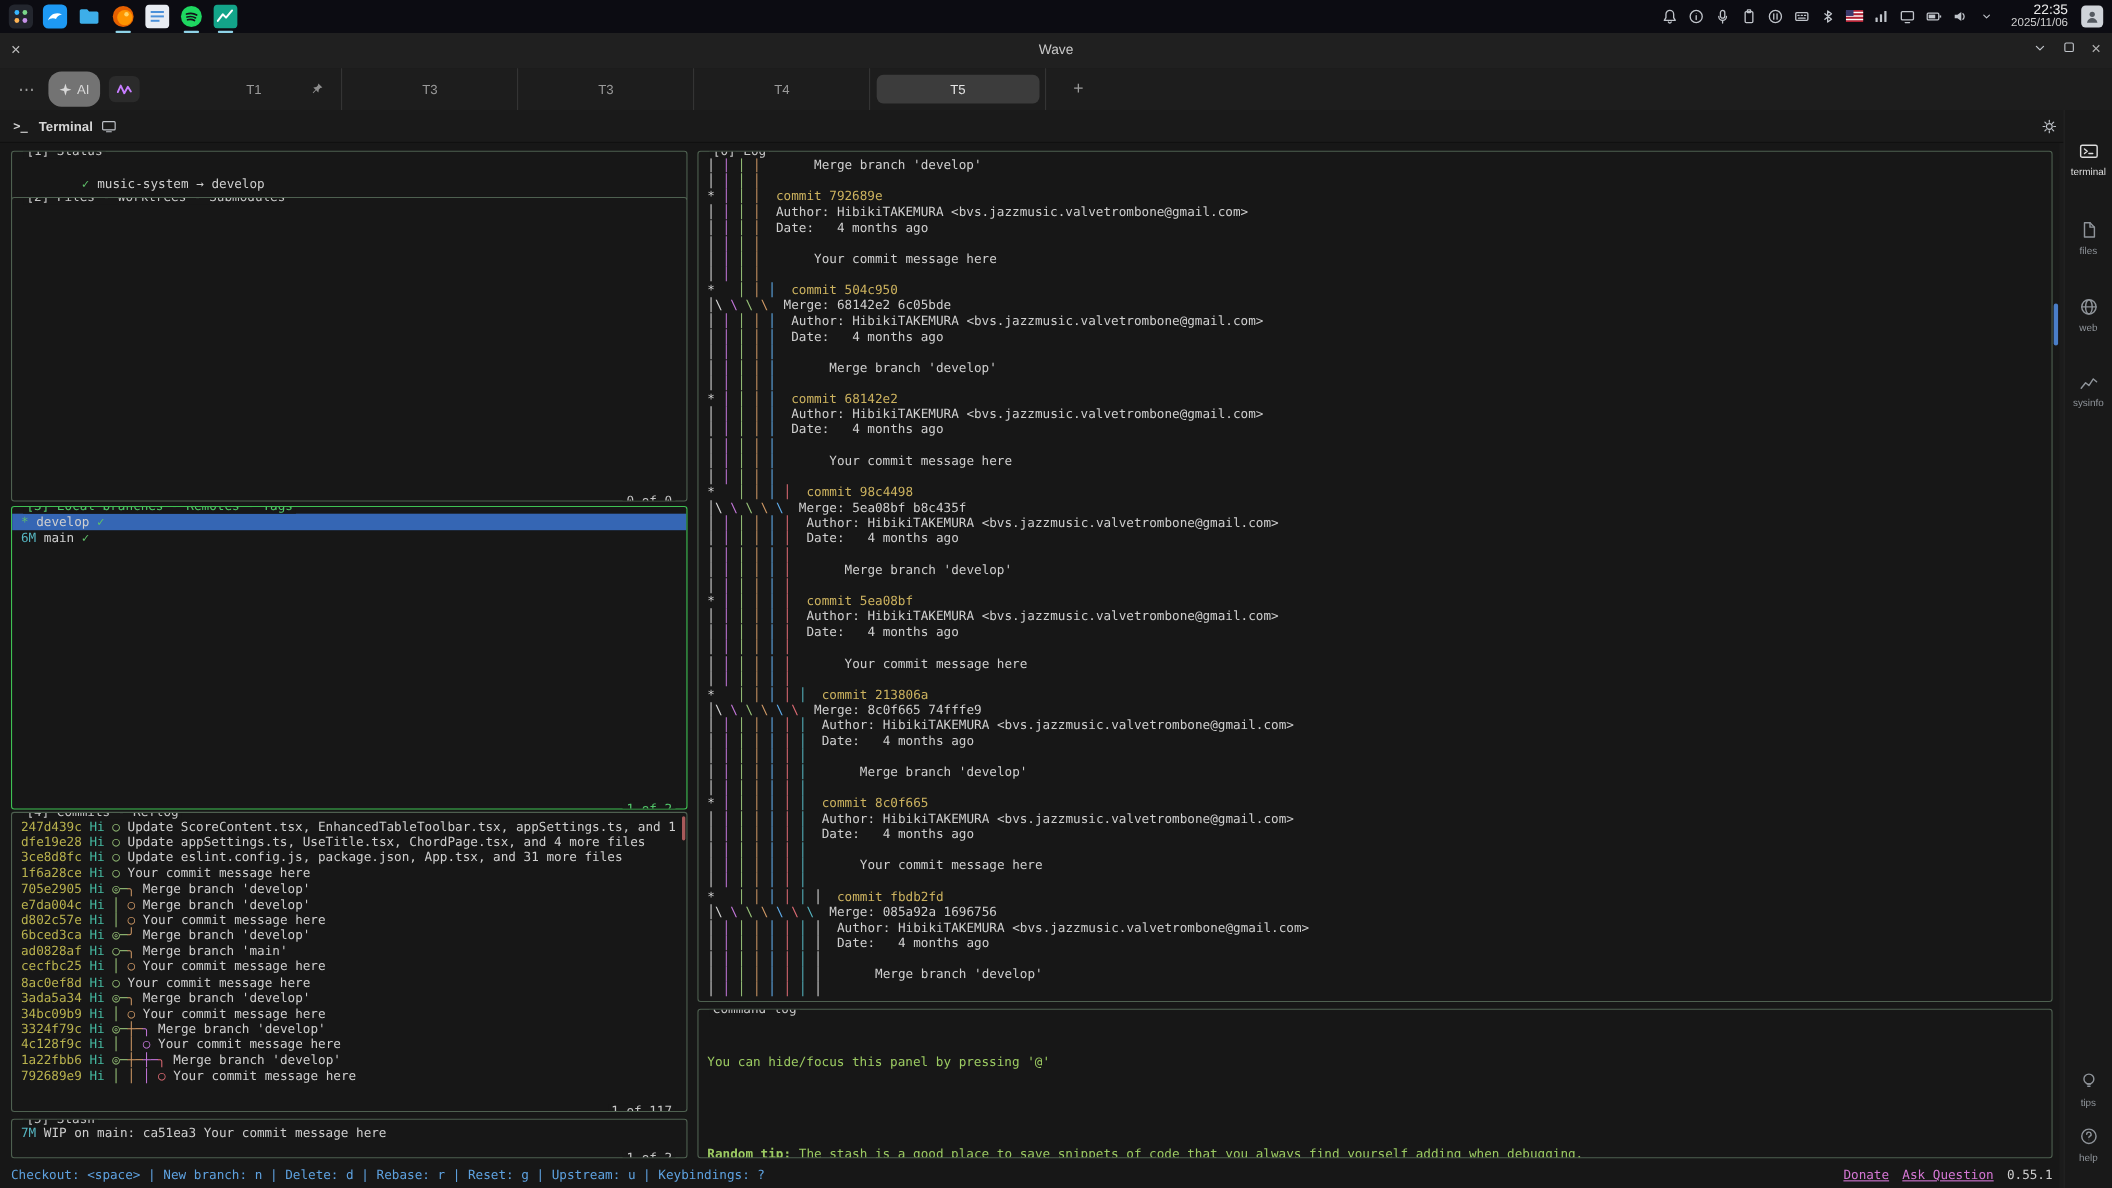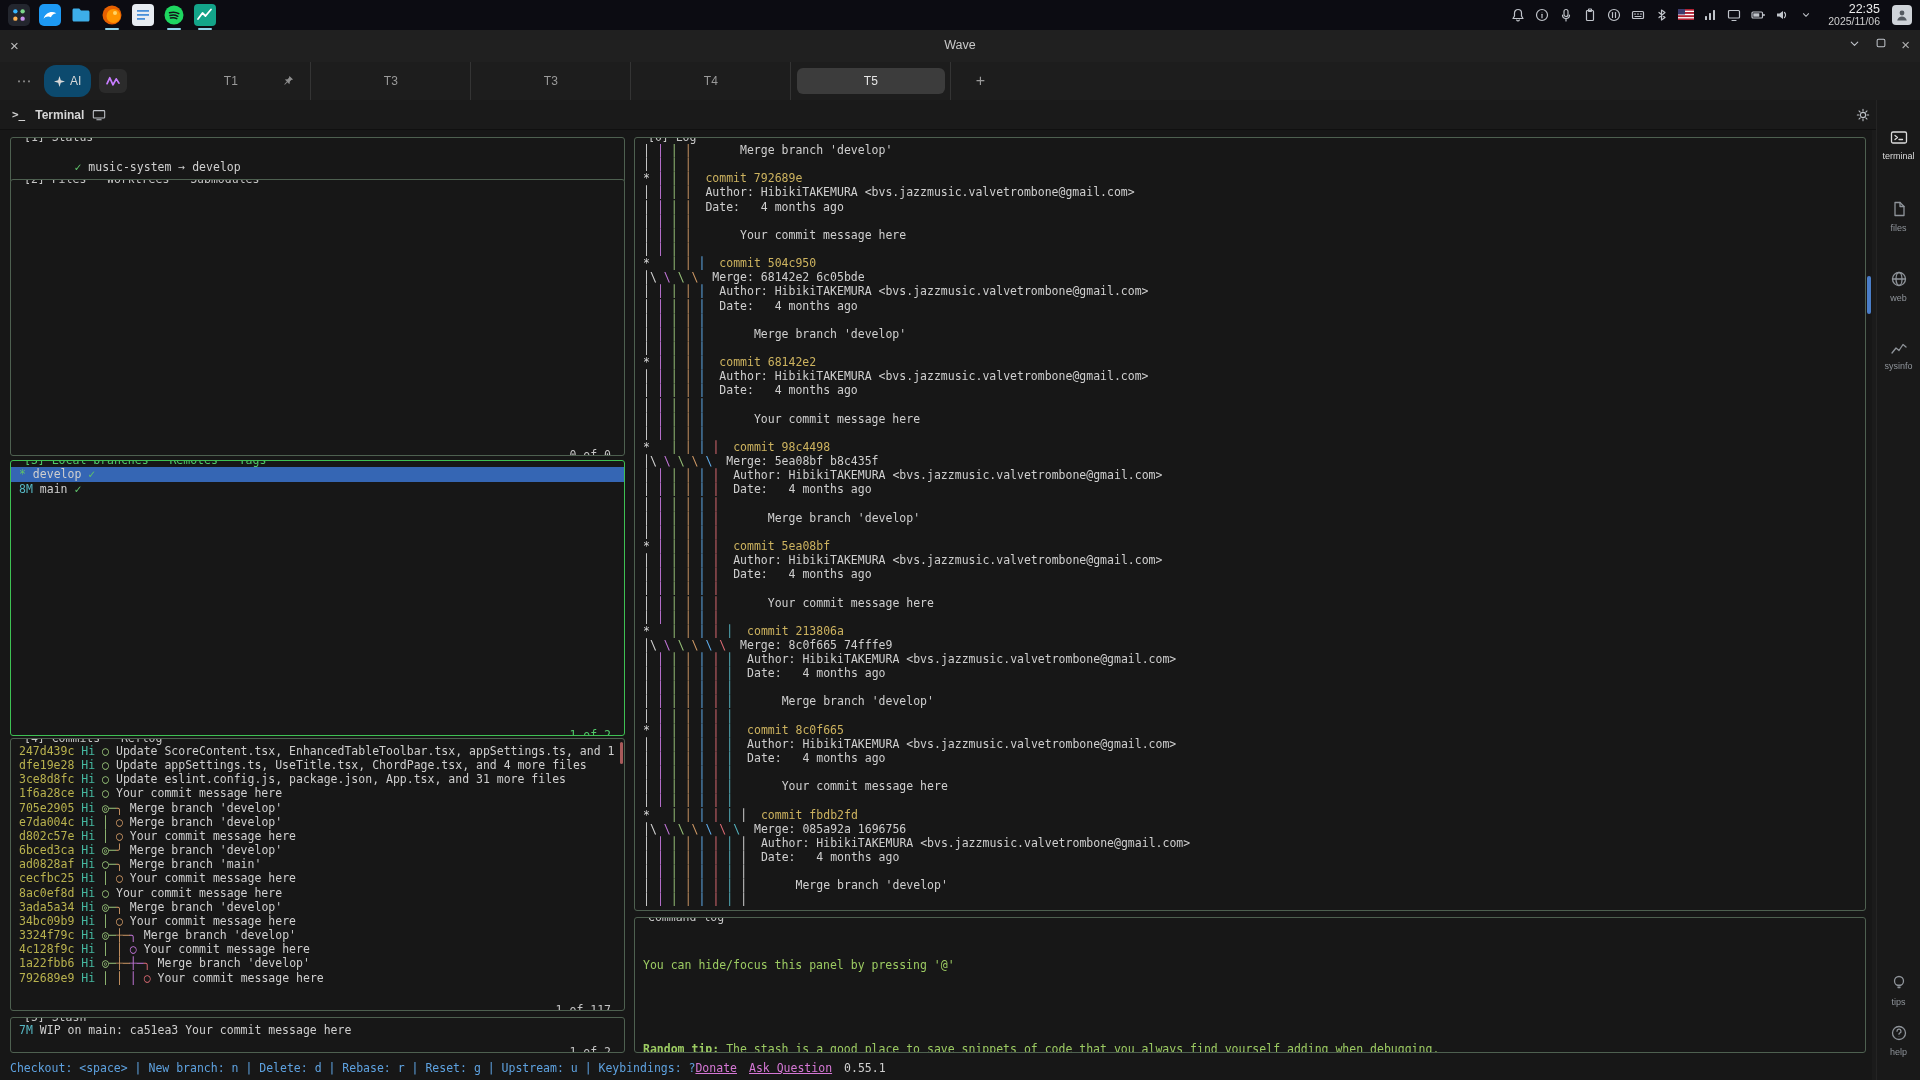--- a/index.html
+++ b/index.html
@@ -27,21 +27,21 @@
   #titlebar{position:absolute;left:0;top:30px;width:1920px;height:32px;background:#202020}
   .wclose{position:absolute;left:10px;top:7px;font-size:15px;color:#bdbdbd;cursor:default}
   .wtitle{position:absolute;left:50%;top:8px;transform:translateX(-50%);font-size:12.5px;color:#c9c9c9}
   .wctrls{position:absolute;right:10px;top:6px;display:flex;align-items:center;gap:14px;color:#b0b0b0}
   .wctrls .wx{font-size:15px}
 
   
   #tabbar{position:absolute;left:0;top:62px;width:1920px;height:38px;background:#1d1d1d;
     display:flex;align-items:center;padding-left:14px}
   .tb-dots{font-size:15px;color:#9a9a9a;width:20px;text-align:center}
-  .ai-btn{margin-left:10px;height:24px;padding:16px 10px;background:#0c4a6e;border:none;border-radius:12px;
+  .ai-btn{margin-left:10px;height:24px;padding:16px 10px;background:#737373;border:none;border-radius:12px;
     display:flex;align-items:center;gap:5px;color:#d8d8d8;font-size:12px;font-family:inherit}
   .wg-btn{margin-left:8px;width:28px;height:24px;background:#2b2b2b;border:none;border-radius:6px;
     display:flex;align-items:center;justify-content:center}
   .tabstrip{display:flex;margin-left:24px;height:100%}
   .tabcell{width:160px;height:100%;display:flex;align-items:center;justify-content:center;position:relative;border-right:1px solid #343434}
   .tabpill{width:148px;height:26px;display:flex;align-items:center;justify-content:center;border-radius:6px;color:#9a9a9a;font-size:12px}
   .tabpill.on{background:#3c3c3c;color:#e6e6e6}
   .pin{position:absolute;right:16px;top:13px}
   .newtab{margin-left:18px;font-size:16px;color:#9a9a9a;width:22px;text-align:center}
 
@@ -80,21 +80,21 @@
   .c-teal{color:#45b8a0}
   .c-hash{color:#b9b24e}
   .c-commit{color:#cdb35f}
   .c-blue{color:#5ea2e0}
   .c-pink{color:#d577d5;text-decoration:underline;cursor:pointer}
   .c-tip{color:#9ccb62}
   .ml{margin-left:7px}
 
   #cmdlog .pcontent{padding-top:12px;line-height:14px}
   #statusbar{position:absolute;left:10px;top:926px;width:1856px;height:24px;line-height:24px;
-    display:flex;justify-content:flex-start;white-space:pre}
+    display:flex;justify-content:space-between;white-space:pre}
   .sb-right{display:flex;gap:12px}
 
   
   #widgetbar{position:absolute;left:1876px;top:100px;width:44px;height:980px;background:#191919;
     border-left:1px solid #242424;display:flex;flex-direction:column;align-items:center;padding-top:30px}
   .witem{width:44px;height:70px;display:flex;flex-direction:column;align-items:center;justify-content:flex-start;gap:5px;color:#8f949a}
   .witem svg{stroke:#8f949a;fill:none;stroke-width:1.3;stroke-linecap:round;stroke-linejoin:round}
   .witem.active{color:#dcdcdc}
   .witem.active svg{stroke:#dcdcdc}
   .wlabel{font-size:9px;font-family:"Liberation Sans",sans-serif}
@@ -354,21 +354,21 @@
 
     <div class="panel" id="p-files" style="left:10px;top:49px;width:615px;height:277px">
       <span class="ptitle">[2]─Files - Worktrees - Submodules</span>
       <span class="pcount">0 of 0</span>
     </div>
 
     <div class="panel active" id="p-branches" style="left:10px;top:330px;width:615px;height:276px">
       <span class="ptitle">[3]─Local branches - Remotes - Tags</span>
       <div class="rows">
           <div class="trow sel"><span class="c-green">*</span><span class="c-fg"> develop </span><span class="c-green">✓</span></div>
-          <div class="trow"><span class="c-cyan">8M</span><span class="c-fg"> main </span><span class="c-green">✓</span></div>
+          <div class="trow"><span class="c-cyan">6M</span><span class="c-fg"> main </span><span class="c-green">✓</span></div>
         </div>
       <span class="pcount">1 of 2</span>
     </div>
 
     <div class="panel" id="p-commits" style="left:10px;top:608px;width:615px;height:273px">
       <span class="ptitle">[4]─Commits - Reflog</span>
       <div class="crows">
           <div class="crow"><span class="c-hash">247d439c</span><span class="c-teal"> Hi </span><span style="color: rgb(152, 195, 121);">○</span><span class="c-fg"> Update ScoreContent.tsx, EnhancedTableToolbar.tsx, appSettings.ts, and 1</span></div>
           <div class="crow"><span class="c-hash">dfe19e28</span><span class="c-teal"> Hi </span><span style="color: rgb(152, 195, 121);">○</span><span class="c-fg"> Update appSettings.ts, UseTitle.tsx, ChordPage.tsx, and 4 more files</span></div>
           <div class="crow"><span class="c-hash">3ce8d8fc</span><span class="c-teal"> Hi </span><span style="color: rgb(152, 195, 121);">○</span><span class="c-fg"> Update eslint.config.js, package.json, App.tsx, and 31 more files</span></div>

